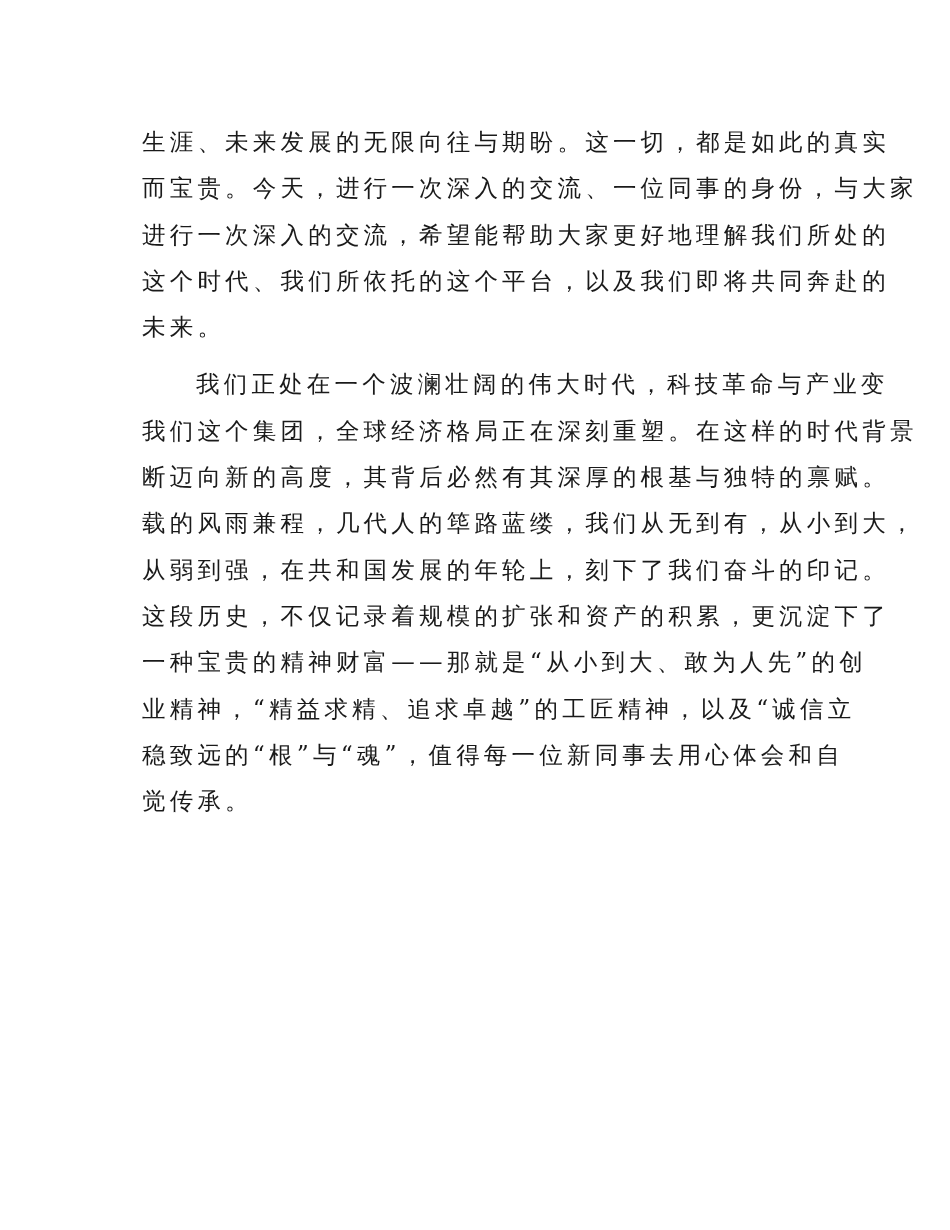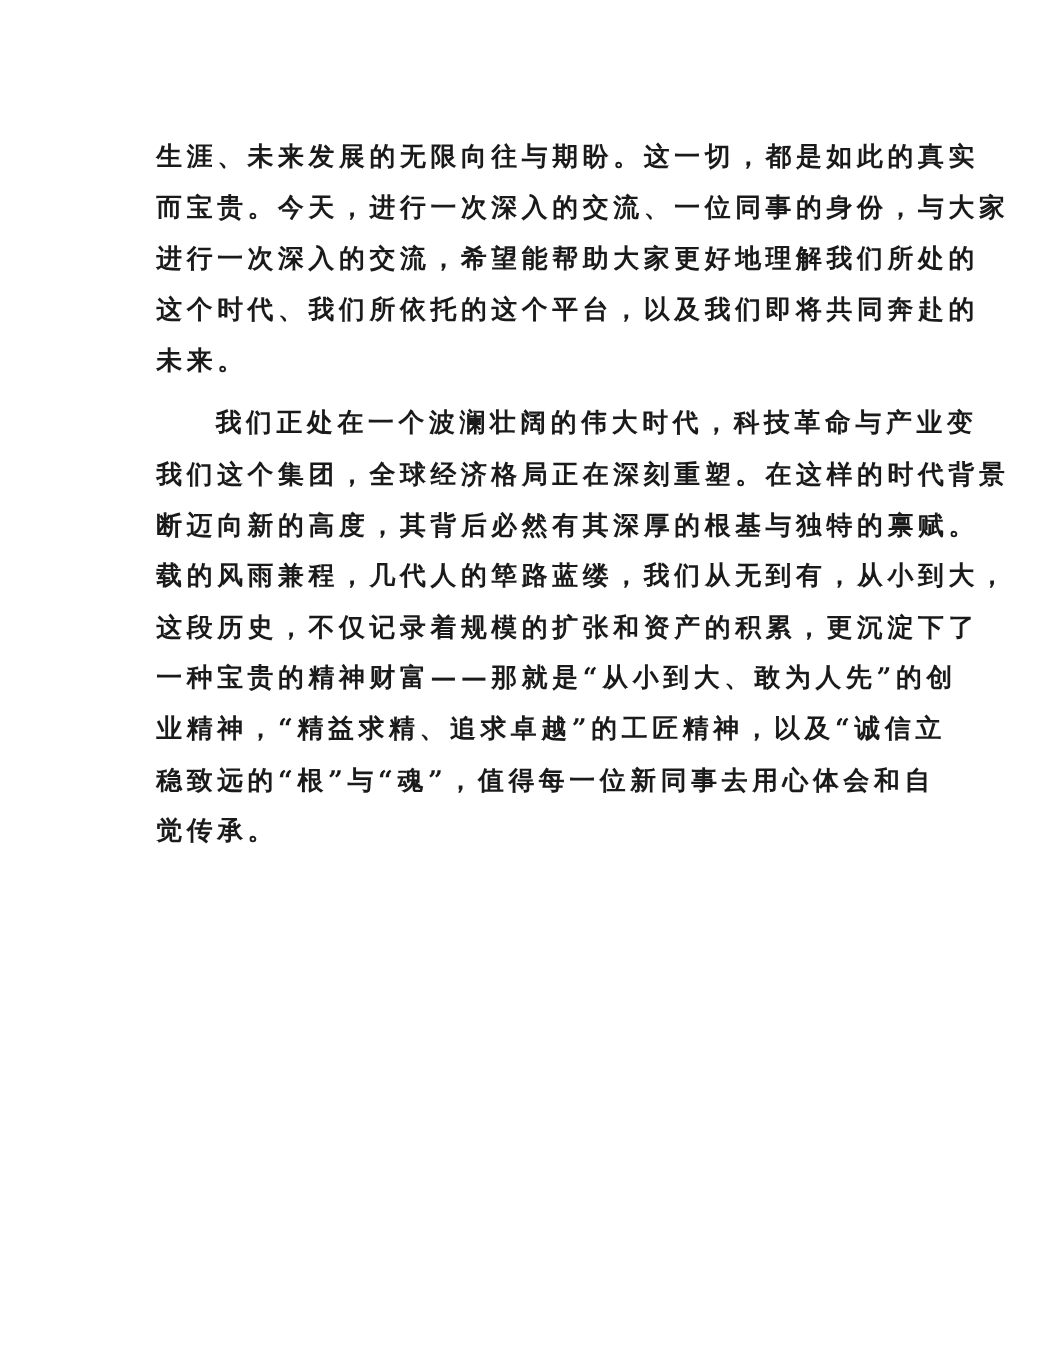--- a/index.html
+++ b/index.html
@@ -31,38 +31,38 @@
     }
     .para + .para {
       margin-top: 11px;
     }
     .indent {
       text-indent: 2.3em;
     }
     .line {
       display: block;
       white-space: nowrap;
-      font-weight: bold;
     }
   </style>
 </head>
 <body>
 
 <div class="page">
   <p class="para">
     <span class="line">生涯、未来发展的无限向往与期盼。这一切，都是如此的真实</span>
     <span class="line">而宝贵。今天，进行一次深入的交流、一位同事的身份，与大家</span>
     <span class="line">进行一次深入的交流，希望能帮助大家更好地理解我们所处的</span>
     <span class="line">这个时代、我们所依托的这个平台，以及我们即将共同奔赴的</span>
     <span class="line">未来。</span>
   </p>
   <p class="para">
     <span class="line indent">我们正处在一个波澜壮阔的伟大时代，科技革命与产业变</span>
     <span class="line">我们这个集团，全球经济格局正在深刻重塑。在这样的时代背景</span>
     <span class="line">断迈向新的高度，其背后必然有其深厚的根基与独特的禀赋。</span>
     <span class="line">载的风雨兼程，几代人的筚路蓝缕，我们从无到有，从小到大，</span>
+    <span class="line">从弱到强，在共和国发展的年轮上，刻下了我们奋斗的印记。</span>
     <span class="line">这段历史，不仅记录着规模的扩张和资产的积累，更沉淀下了</span>
     <span class="line">一种宝贵的精神财富——那就是“从小到大、敢为人先”的创</span>
     <span class="line">业精神，“精益求精、追求卓越”的工匠精神，以及“诚信立</span>
     <span class="line">稳致远的“根”与“魂”，值得每一位新同事去用心体会和自</span>
     <span class="line">觉传承。</span>
   </p>
 </div>
 
 </body></html>

